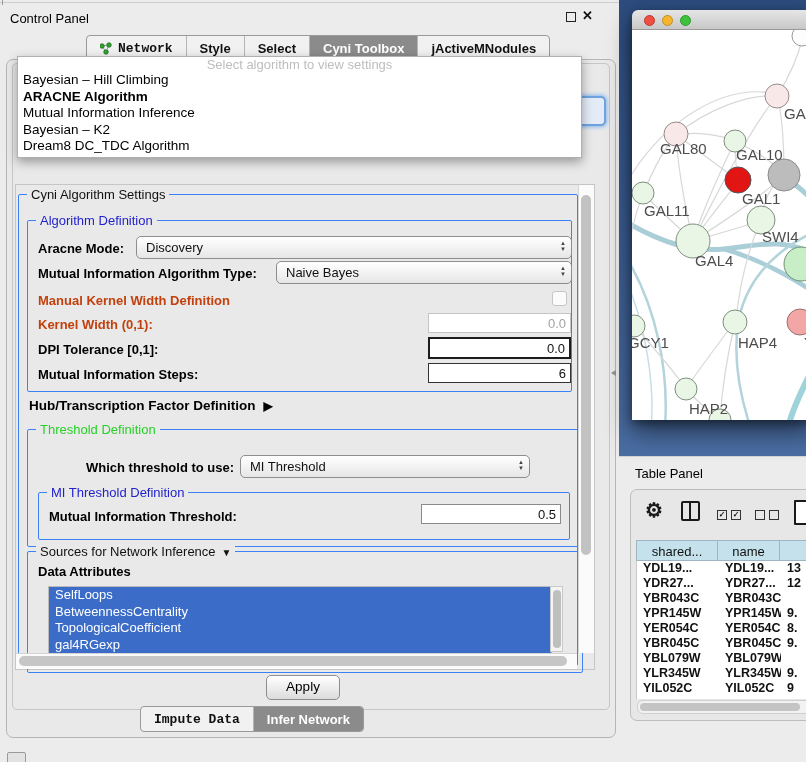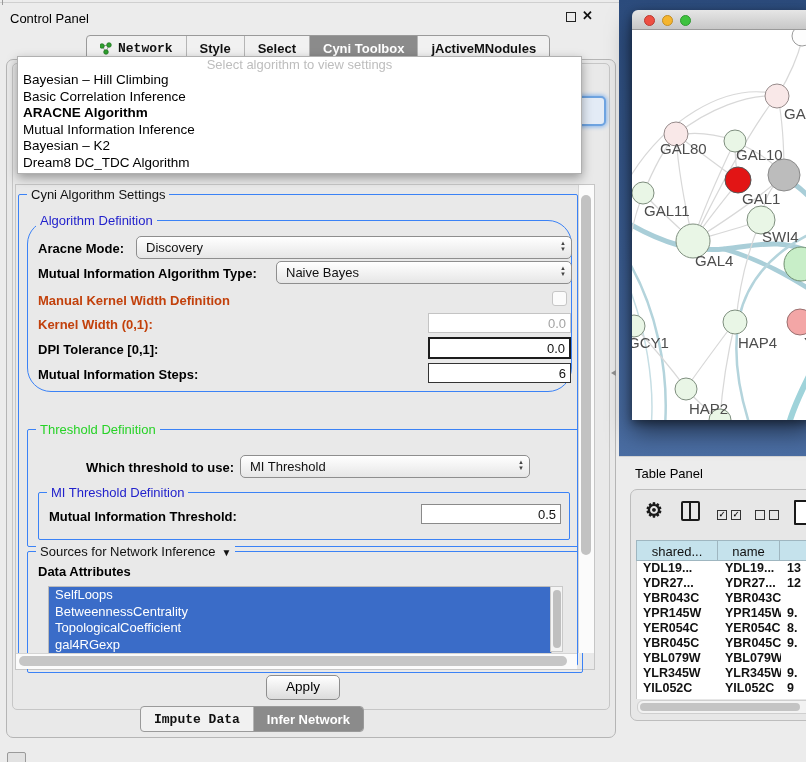--- a/index.html
+++ b/index.html
@@ -149,21 +149,21 @@
       </div>
     </div>
 
   <div class="abs cp-outer">
     <div class="abs inner-panel"></div>
 
     <div class="abs settings-view">
       <div class="grp" style="left:2px;top:9px;width:558px;height:470px;">
         <div class="grp-title t-black">Cyni Algorithm Settings</div>
 
-        <div class="grp" style="left:8px;top:25px;width:543px;height:170px;border-radius:24px;">
+        <div class="grp" style="left:8px;top:25px;width:543px;height:170px;">
           <div class="grp-title t-blue">Algorithm Definition</div>
           <div class="lbl" style="left:10px;top:20px;">Aracne Mode:</div>
           <div class="combo" style="left:108px;top:15px;width:436px;">
             <span>Discovery</span>
             <span class="stepper">
                 <span>▲</span>
                 <span>▼</span>
               </span>
           </div>
           <div class="lbl" style="left:10px;top:45px;">Mutual Information Algorithm Type:</div>
@@ -177,20 +177,21 @@
           <div class="lbl dis" style="left:10px;top:72px;">Manual Kernel Width Definition</div>
           <div class="cbx" style="left:524px;top:70px;"></div>
           <div class="lbl dis" style="left:10px;top:96px;">Kernel Width (0,1):</div>
           <div class="fld dis" style="left:400px;top:92px;width:143px;">0.0</div>
           <div class="lbl" style="left:10px;top:121px;">DPI Tolerance [0,1]:</div>
           <div class="fld dark" style="left:400px;top:116px;width:143px;height:22px;">0.0</div>
           <div class="lbl" style="left:10px;top:146px;">Mutual Information Steps:</div>
           <div class="fld med" style="left:400px;top:142px;width:143px;">6</div>
         </div>
 
+        <div class="lbl" style="left:10px;top:203px;font-size:13.5px;"><span>Hub/Transcription Factor Definition</span><span class="tri-right">▶</span></div>
 
         <div class="grp" style="left:8px;top:234px;width:550px;height:116px;">
           <div class="grp-title t-green">Threshold Definition</div>
           <div class="lbl" style="left:58px;top:30px;">Which threshold to use:</div>
           <div class="combo" style="left:212px;top:25px;width:290px;">
             <span>MI Threshold</span>
             <span class="stepper">
                 <span>▲</span>
                 <span>▼</span>
               </span>
@@ -234,21 +235,20 @@
           <span>Infer Network</span>
         </div>
       </div>
   </div>
 
   <div class="abs ghost-combo"></div>
   <div class="abs popup">
     <div class="popup-ph">Select algorithm to view settings</div>
     <div id="algo-items">
         <div class="algo-item">Bayesian – Hill Climbing</div>
-        <div class="algo-item">Basic Correlation Inference</div>
         <div class="algo-item bold">ARACNE Algorithm</div>
         <div class="algo-item">Mutual Information Inference</div>
         <div class="algo-item">Bayesian – K2</div>
         <div class="algo-item">Dream8 DC_TDC Algorithm</div>
       </div>
   </div>
 
   <div class="abs desktop"></div>
   <div class="abs net-win">
     <div class="abs net-titlebar">

